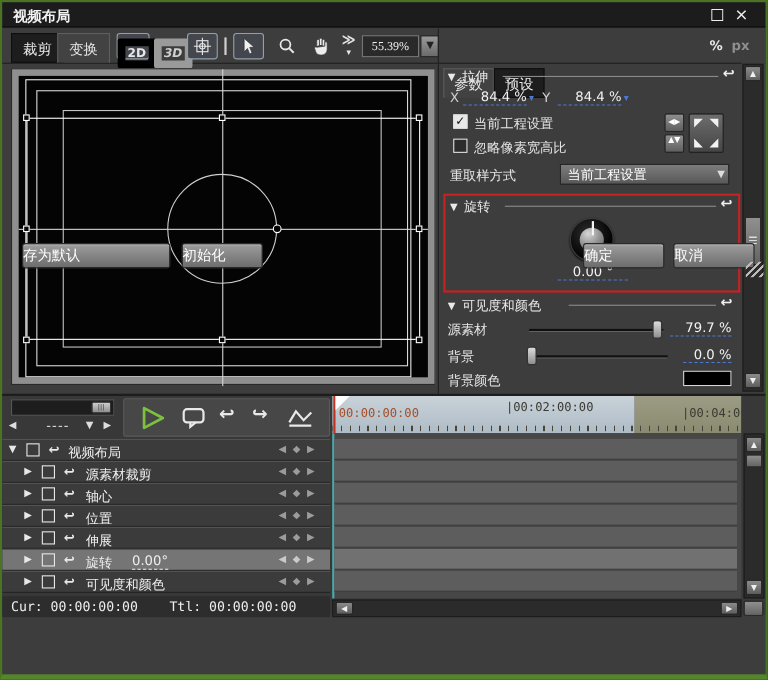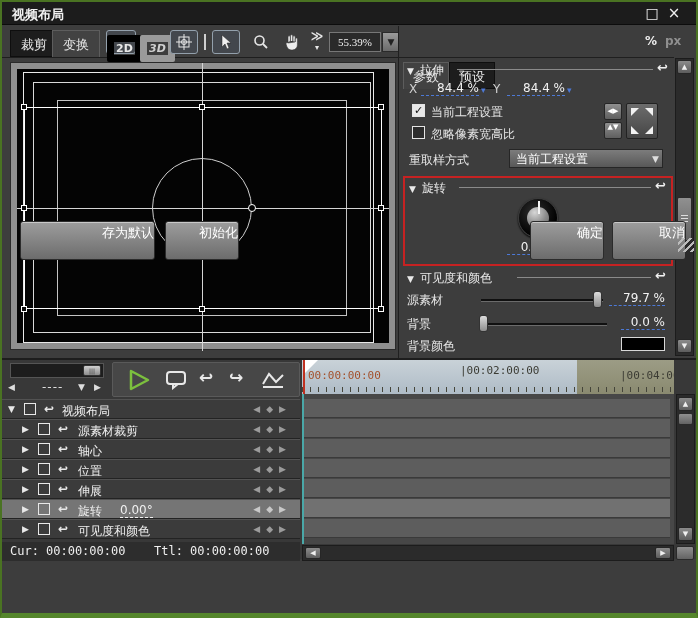--- a/index.html
+++ b/index.html
@@ -77,21 +77,21 @@
   .kf-nav { position:absolute; right:8px; top:4px; font-size:9px; color:#9b9b9b; letter-spacing:6px; }
   .statusbar { position:absolute; left:0; top:182px; width:298px; height:19px; background:#2d2d2d; color:#eee; font-family:"DejaVu Sans Mono",monospace; font-size:12px; }
   .ruler { position:absolute; left:300px; top:0; width:372px; height:34px; overflow:hidden; font-family:"DejaVu Sans Mono",monospace; font-size:11px; }
   .ruler-blue { position:absolute; left:0; top:0; width:275px; height:34px; background:linear-gradient(#c9d2d8,#aebbc6); }
   .ruler-olive { position:absolute; left:275px; top:0; width:97px; height:34px; background:linear-gradient(#9c9c85,#8a8a70); }
   .ruler-ticks { position:absolute; left:0; bottom:2px; width:372px; height:5px;
     background:repeating-linear-gradient(90deg,#45453a 0 1px,transparent 1px 8px); }
   .tracks { position:absolute; left:300px; top:34px; width:372px; height:150px; background:#474747; }
   .track-row { position:absolute; left:2px; width:366px; height:19px; background:#5d5d5d; border-bottom:1px solid #3a3a3a; }
   .track-row.sel { background:#717171; }
-  .footer-btn { position:absolute; top:219px; height:39px; background:linear-gradient(#9d9d9d,#6c6c6c); border:1px solid #2b2b2b; border-radius:3px; color:#fff; font-size:13px; text-align:right; box-shadow:inset 0 1px 0 #c9c9c9; }
+  .footer-btn { position:absolute; top:219px; height:23px; background:linear-gradient(#9d9d9d,#6c6c6c); border:1px solid #2b2b2b; border-radius:3px; color:#fff; font-size:13px; text-align:left; box-shadow:inset 0 1px 0 #c9c9c9; }
   .resize-grip { position:absolute; left:676px; top:236px; width:16px; height:14px;
     background:repeating-linear-gradient(135deg,transparent 0 3px,#bbb 3px 5px); }
 </style>
 </head>
 <body>
 
 <div class="window">
 
   <div class="abs titlebar">
     <span class="abs title-text">视频布局</span>

